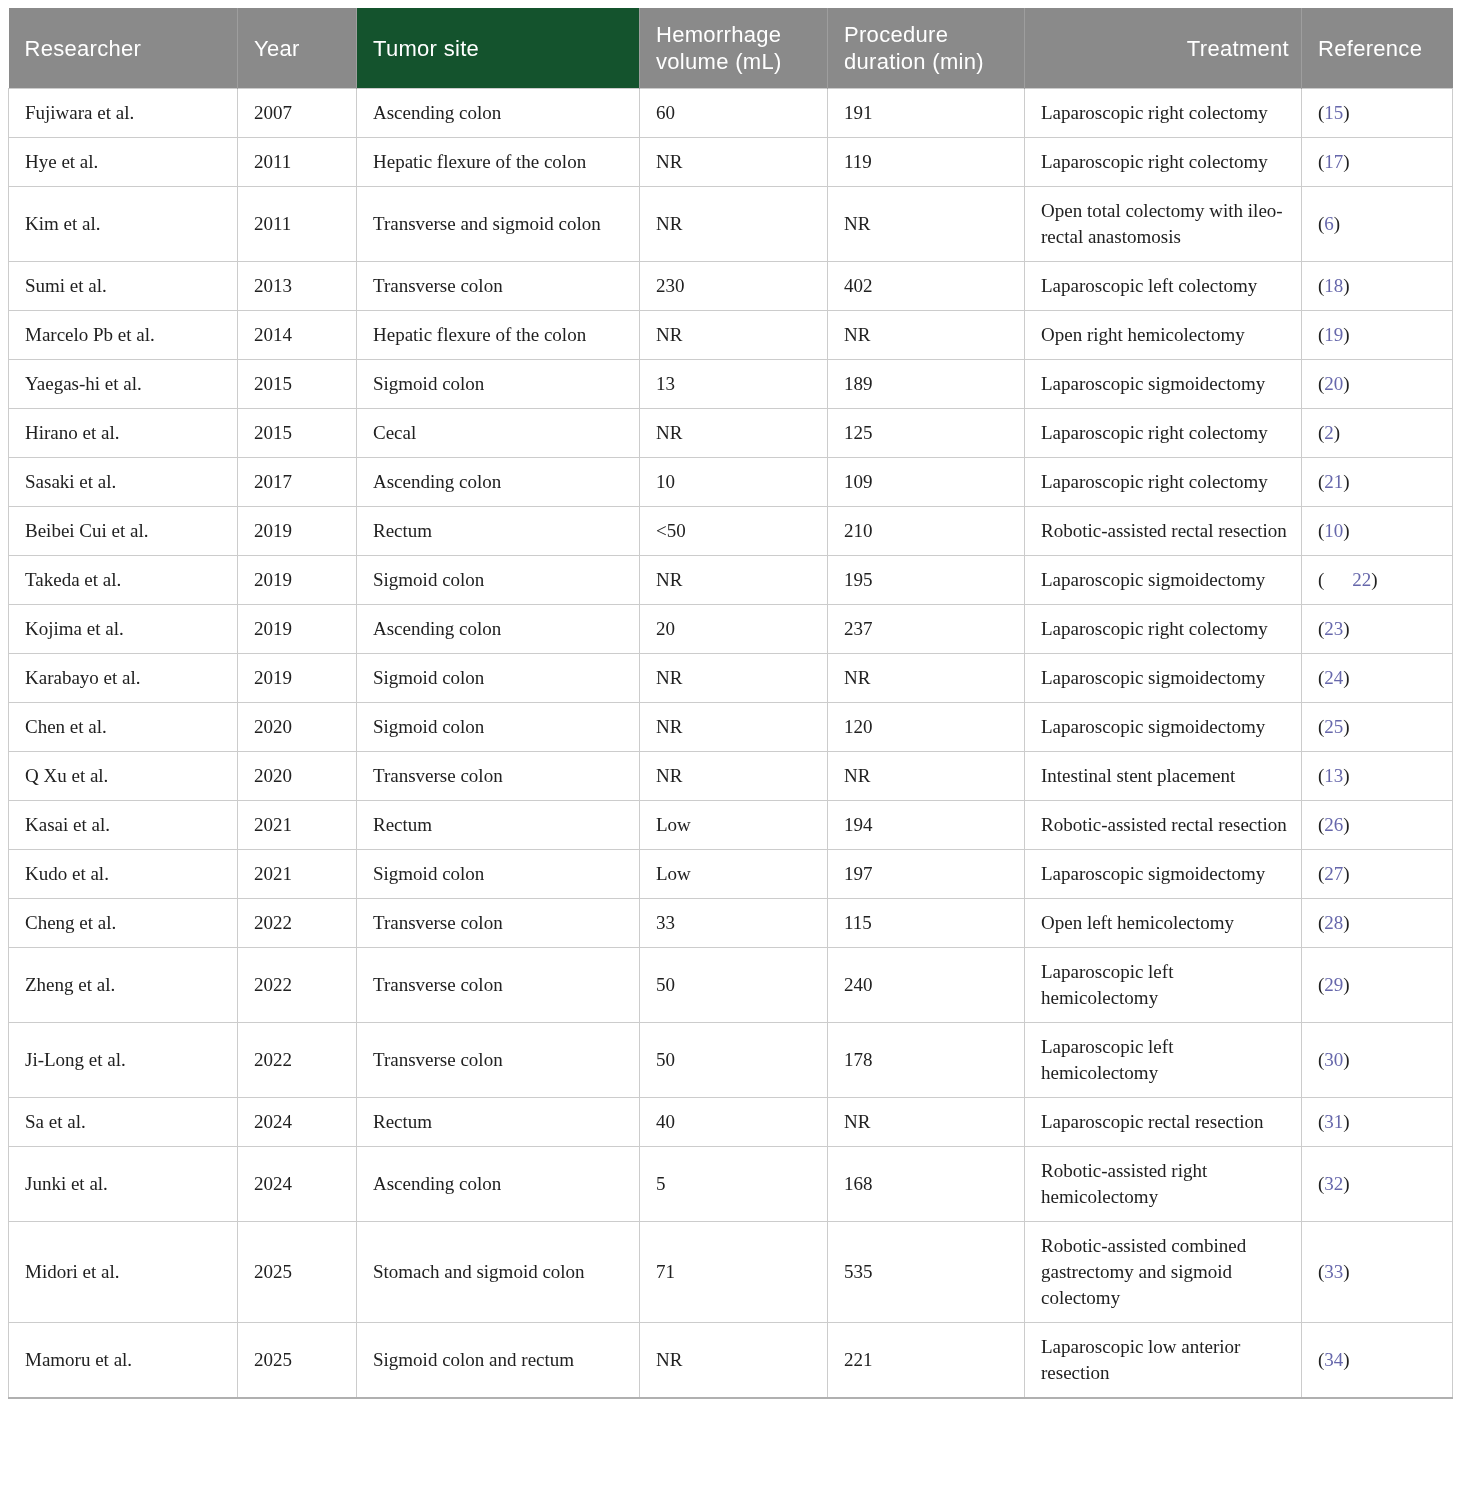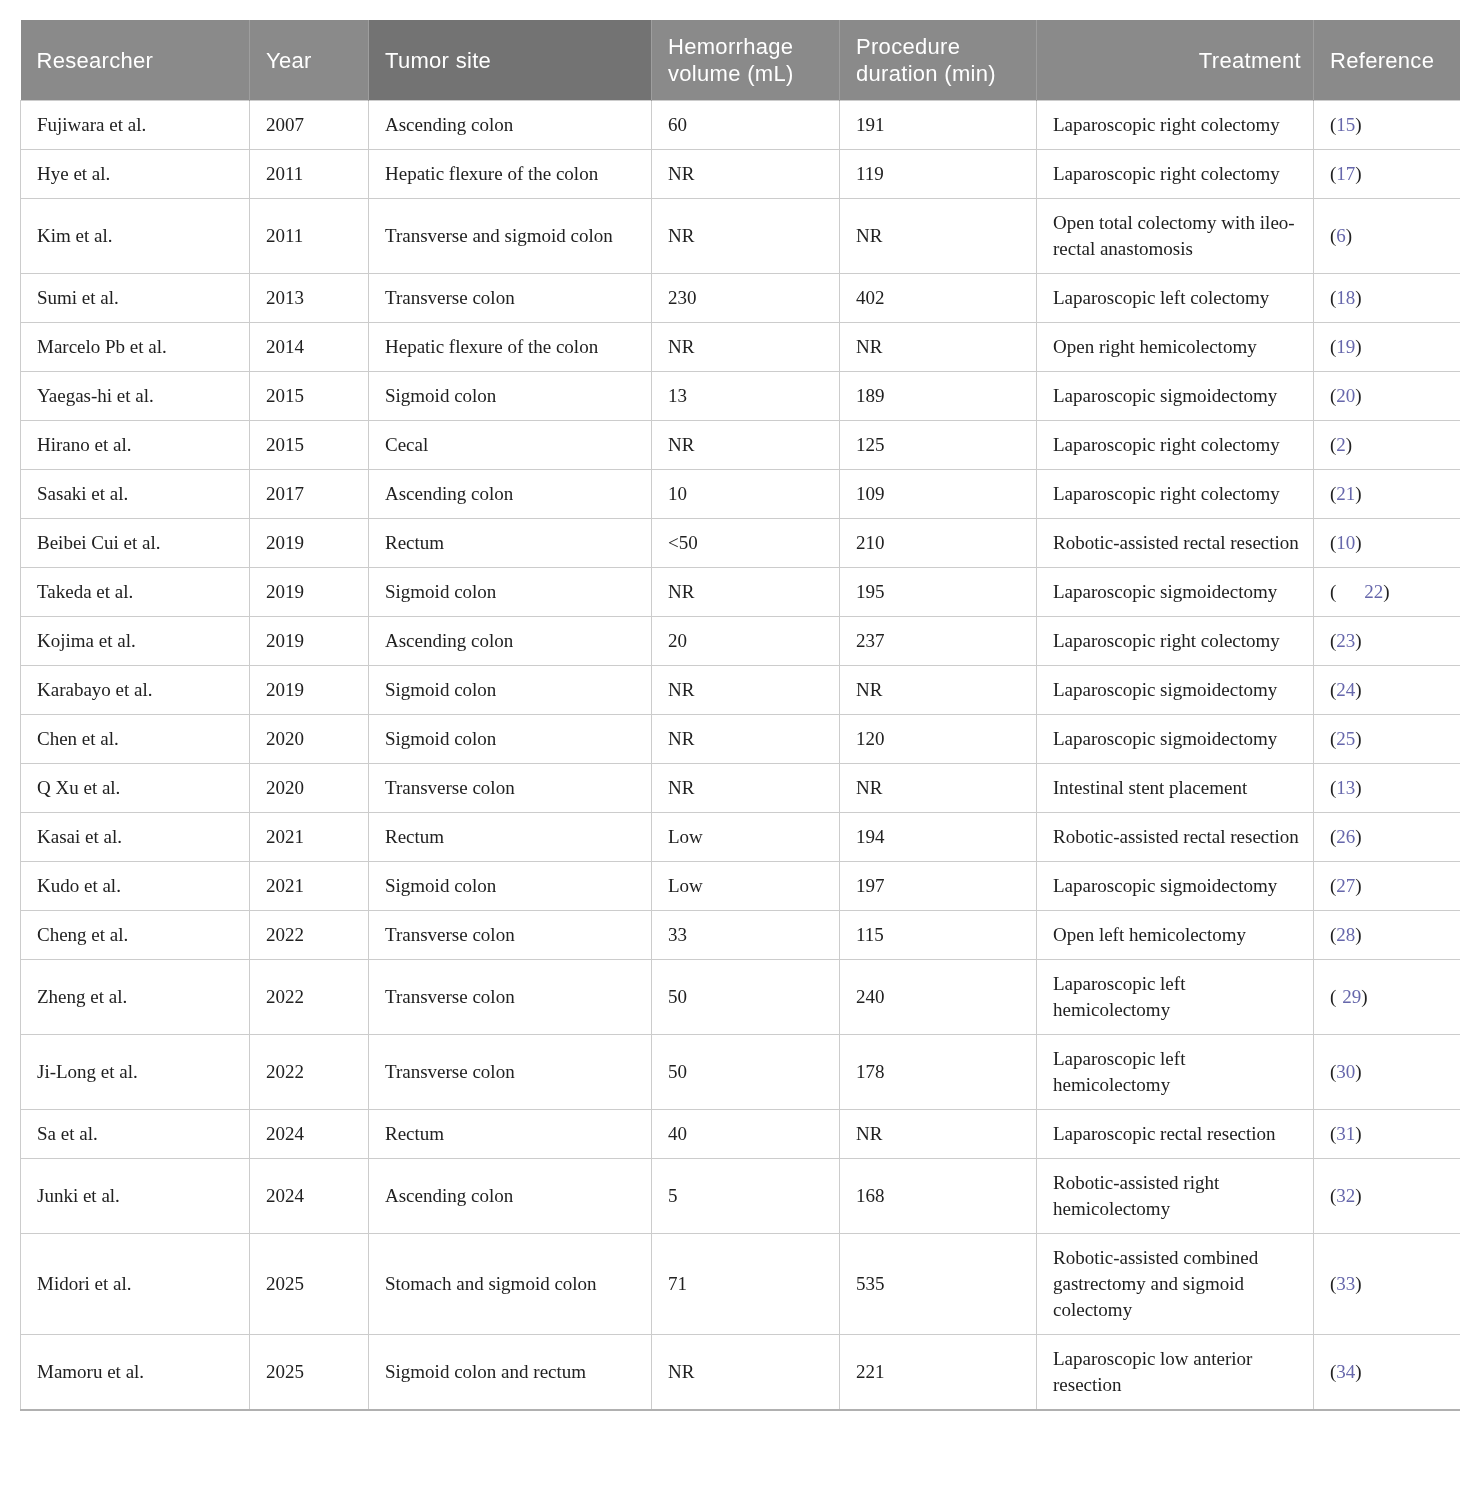--- a/index.html
+++ b/index.html
@@ -6,21 +6,21 @@
     margin: 0;
     padding: 0;
     background: #ffffff;
     width: 1460px;
   }
   .page {
     width: 1460px;
     height: 1472px;
     overflow: hidden;
     box-sizing: border-box;
-    padding: 20px;
+    padding: 8px;
   }
   table.studies {
     border-collapse: collapse;
     table-layout: fixed;
     width: 1444px;
   }
   
   thead th {
     background: #8a8a8a;
     color: #ffffff;
@@ -65,21 +65,21 @@
       <col style="width:283px">
       <col style="width:188px">
       <col style="width:197px">
       <col style="width:277px">
       <col style="width:151px">
     </colgroup>
     <thead>
       <tr>
         <th style="background: rgb(138, 138, 138); color: rgb(255, 255, 255);">Researcher</th>
         <th style="background: rgb(138, 138, 138); color: rgb(255, 255, 255);">Year</th>
-        <th style="background: #737373; color: rgb(255, 255, 255);">Tumor site</th>
+        <th style="background: #14532d; color: rgb(255, 255, 255);">Tumor site</th>
         <th style="background: rgb(138, 138, 138); color: rgb(255, 255, 255);">Hemorrhage volume (mL)</th>
         <th style="background: rgb(138, 138, 138); color: rgb(255, 255, 255);">Procedure duration (min)</th>
         <th style="background: rgb(138, 138, 138); color: rgb(255, 255, 255); text-align: right;">Treatment</th>
         <th style="background: rgb(138, 138, 138); color: rgb(255, 255, 255);">Reference</th>
       </tr>
     </thead>
     <tbody>
         <tr>
           <td>Fujiwara et al.</td>
           <td>2007</td>
@@ -233,21 +233,21 @@
           <td>Open left hemicolectomy</td>
           <td><span>(</span><span class="ref-link" style="color: rgb(102, 103, 171);">28</span><span>)</span></td>
         </tr>
         <tr>
           <td>Zheng et al.</td>
           <td>2022</td>
           <td>Transverse colon</td>
           <td>50</td>
           <td>240</td>
           <td>Laparoscopic left hemicolectomy</td>
-          <td><span>(</span><span class="ref-link" style="color: rgb(102, 103, 171); margin-left: 6px;">29</span><span>)</span></td>
+          <td><span>(</span><span class="ref-link" style="color: rgb(102, 103, 171);">29</span><span>)</span></td>
         </tr>
         <tr>
           <td>Ji-Long et al.</td>
           <td>2022</td>
           <td>Transverse colon</td>
           <td>50</td>
           <td>178</td>
           <td>Laparoscopic left hemicolectomy</td>
           <td><span>(</span><span class="ref-link" style="color: rgb(102, 103, 171);">30</span><span>)</span></td>
         </tr>

